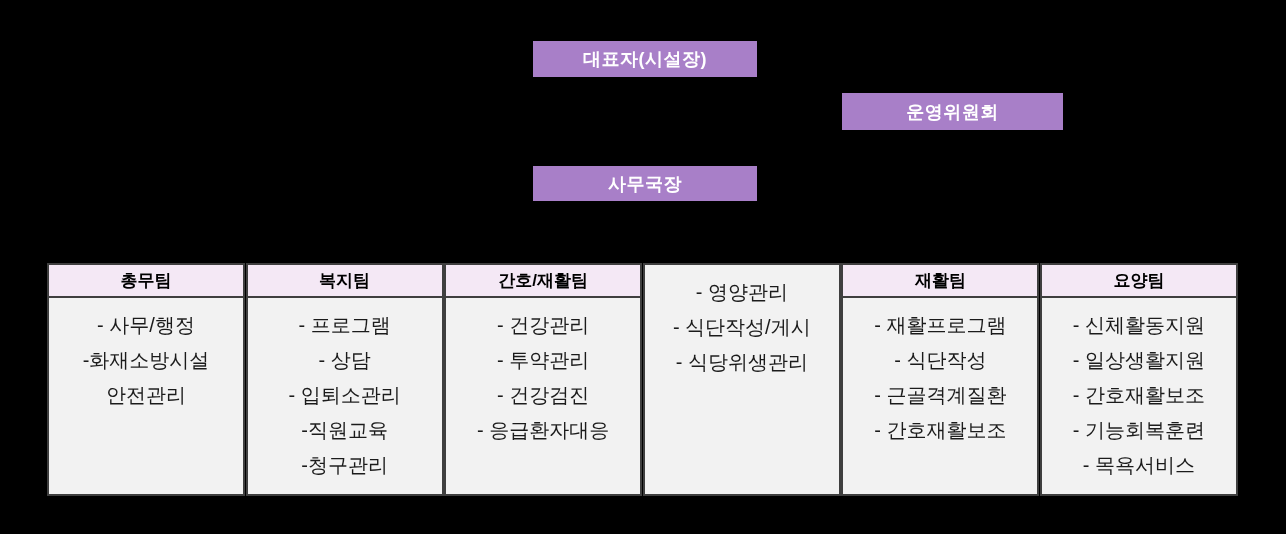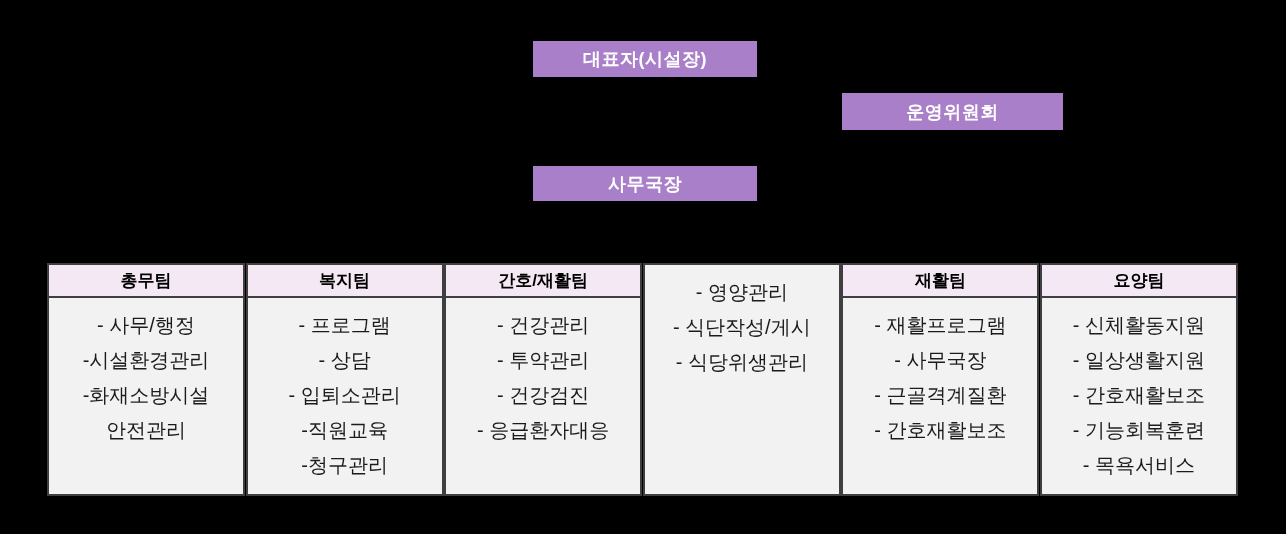--- a/index.html
+++ b/index.html
@@ -90,21 +90,20 @@
     <span>사무국장</span>
   </div>
 
   <div class="teams-row" id="teams-row">
   <div class="team-box">
     <div class="team-header">
       <span class="team-title">총무팀</span>
     </div>
     <div class="team-body">
           <div class="team-item">- 사무/행정</div>
-          <div class="team-item">-시설환경관리</div>
           <div class="team-item">-화재소방시설</div>
           <div class="team-item">안전관리</div>
         </div>
   </div>
 
   <div class="team-box">
     <div class="team-header">
       <span class="team-title">복지팀</span>
     </div>
     <div class="team-body">
@@ -135,21 +134,21 @@
           <div class="team-item">- 식당위생관리</div>
         </div>
   </div>
 
   <div class="team-box">
     <div class="team-header">
       <span class="team-title">재활팀</span>
     </div>
     <div class="team-body">
           <div class="team-item">- 재활프로그램</div>
-          <div class="team-item">- 사무국장</div>
+          <div class="team-item">- 식단작성</div>
           <div class="team-item">- 근골격계질환</div>
           <div class="team-item">- 간호재활보조</div>
         </div>
   </div>
 
   <div class="team-box">
     <div class="team-header">
       <span class="team-title">요양팀</span>
     </div>
     <div class="team-body">

